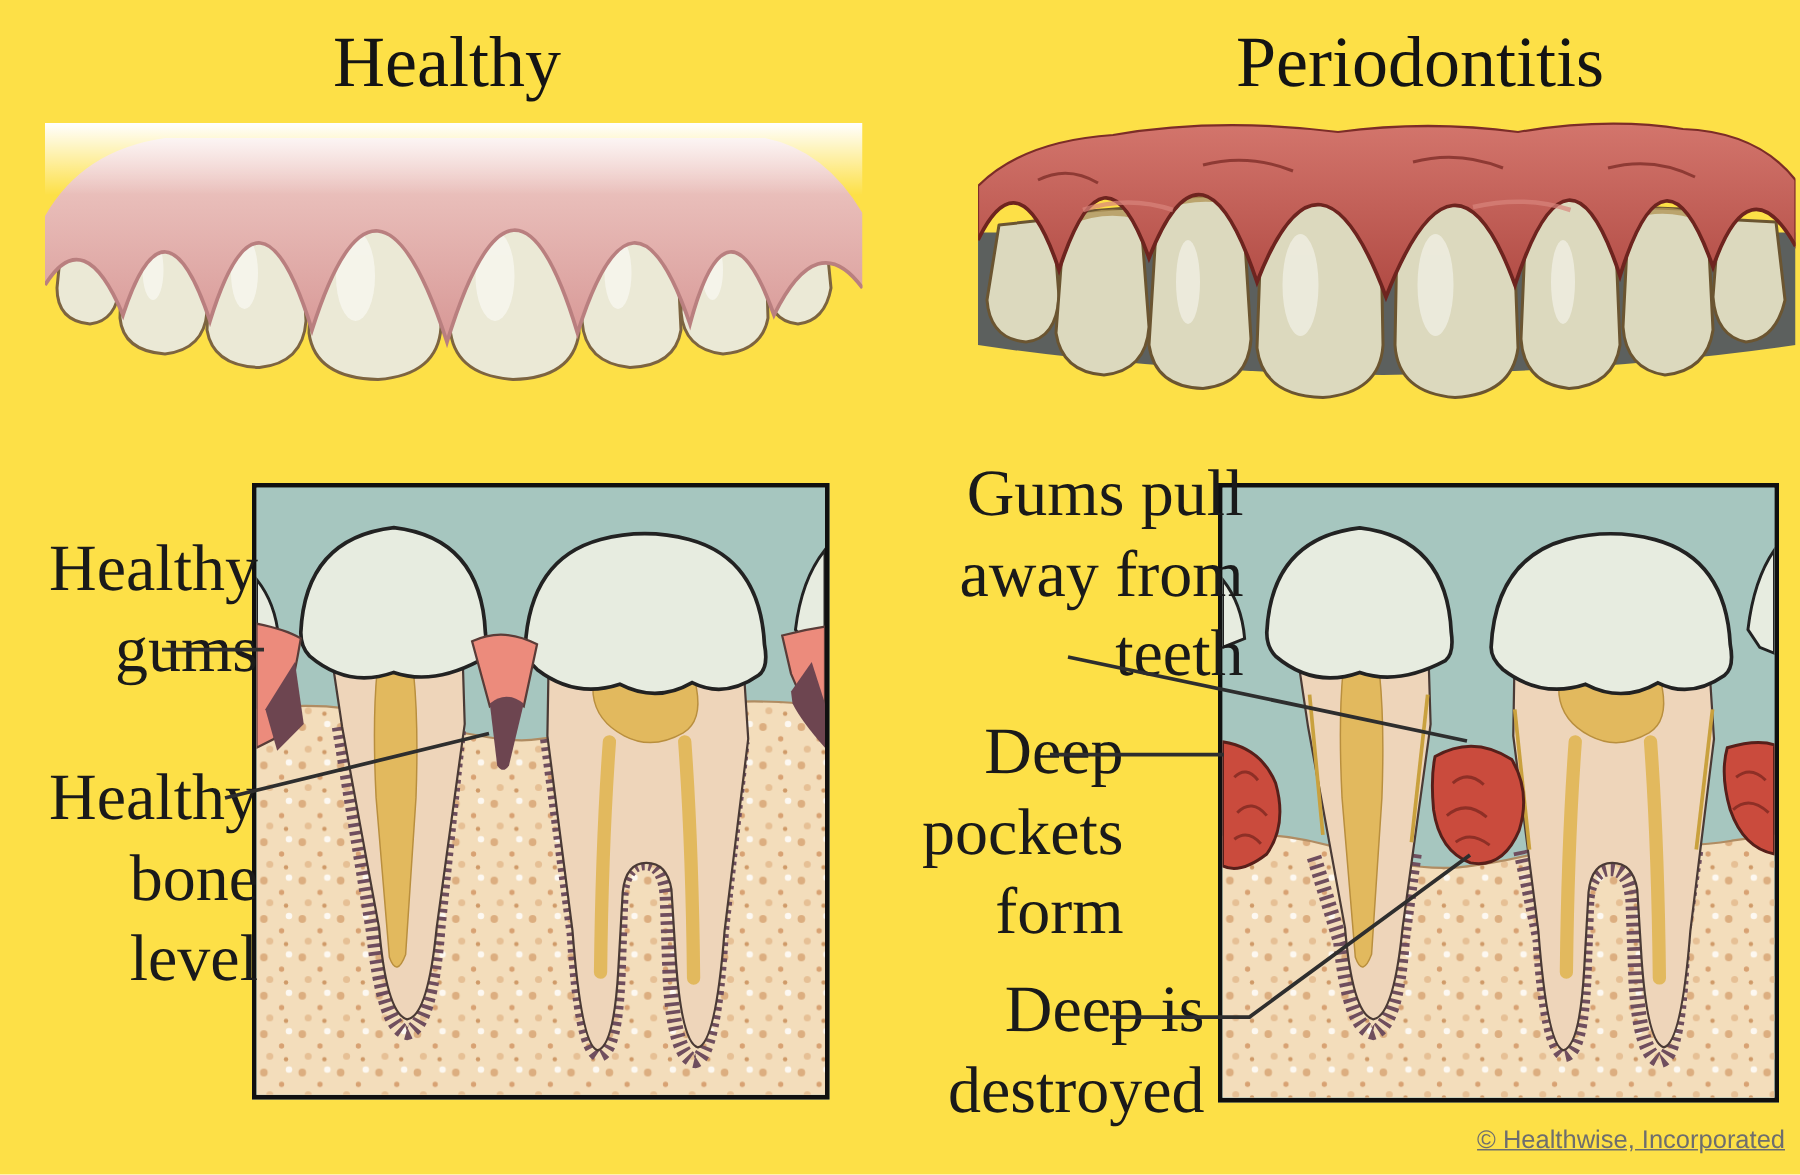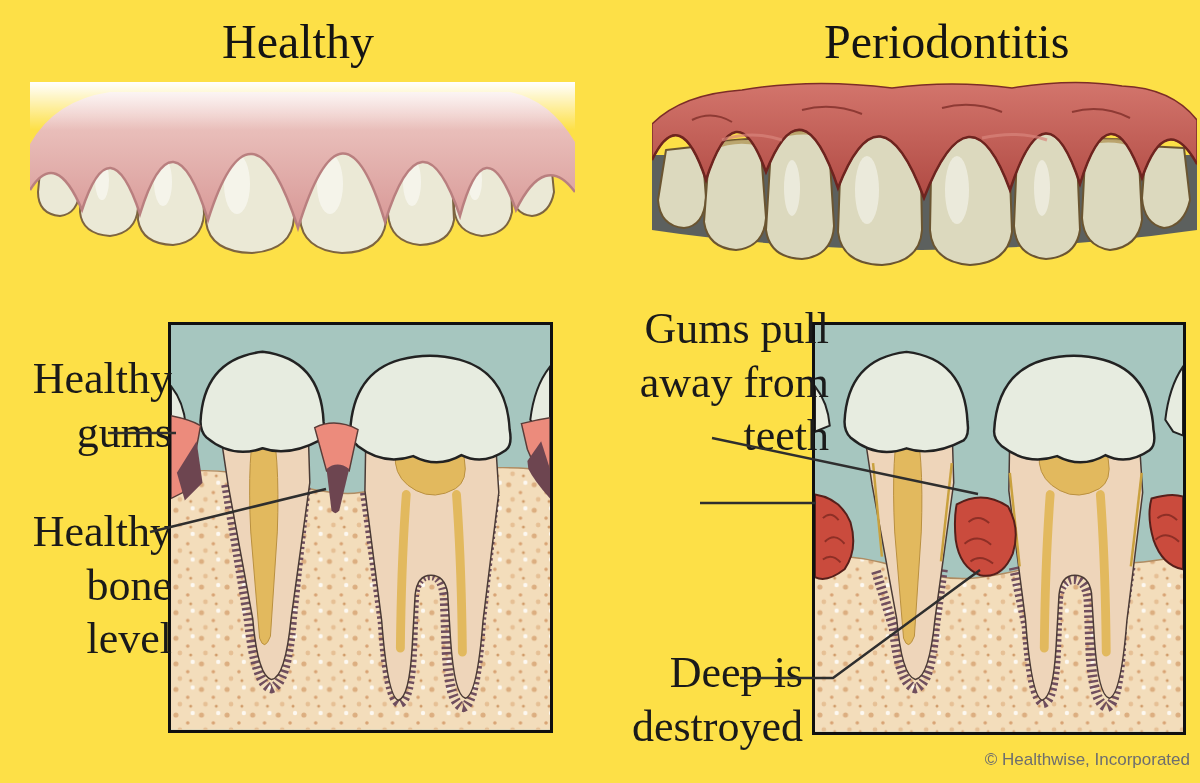--- a/index.html
+++ b/index.html
@@ -213,27 +213,28 @@
         <path d="M8,196 Q16,188 24,198 M10,220 Q20,210 30,222 M8,238 Q17,231 26,241"></path>
         <path d="M156,200 Q166,191 177,201 M152,222 Q165,211 179,223 M158,240 Q168,232 181,242"></path>
         <path d="M348,196 Q358,188 368,198 M346,218 Q357,208 370,220"></path>
       </g>
     </svg>
   </div>
 
   <div class="lbl" style="left:2px;top:352px;width:170px;">Healthy gums</div>
   <div class="lbl" style="left:2px;top:505px;width:170px;">Healthy bone level</div>
   <div class="lbl" style="left:594px;top:302px;width:235px;">Gums pull away from teeth</div>
+  <div class="lbl" style="left:594px;top:474px;width:155px;">Deep pockets form</div>
   <div class="lbl" style="left:588px;top:646px;width:215px;">Deep is destroyed</div>
 
   <svg class="overlay" viewBox="0 0 1200 783">
     <g fill="none" stroke="#2e2e2e" stroke-width="2.5">
       <path d="M108,433 L176,433"></path>
       <path d="M150,532 L326,489"></path>
       <path d="M712,438 L978,494"></path>
       <path d="M700,503 L816,503"></path>
       <path d="M740,678 L833,678 L980,570"></path>
     </g>
   </svg>
 
-  <div class="copyright" style="right:10px;top:750px;">© Healthwise, Incorporated</div>
+  <div class="copyright" style="right:10px;top:750px;text-decoration:underline;">© Healthwise, Incorporated</div>
 
 </div>
 
 </body></html>

